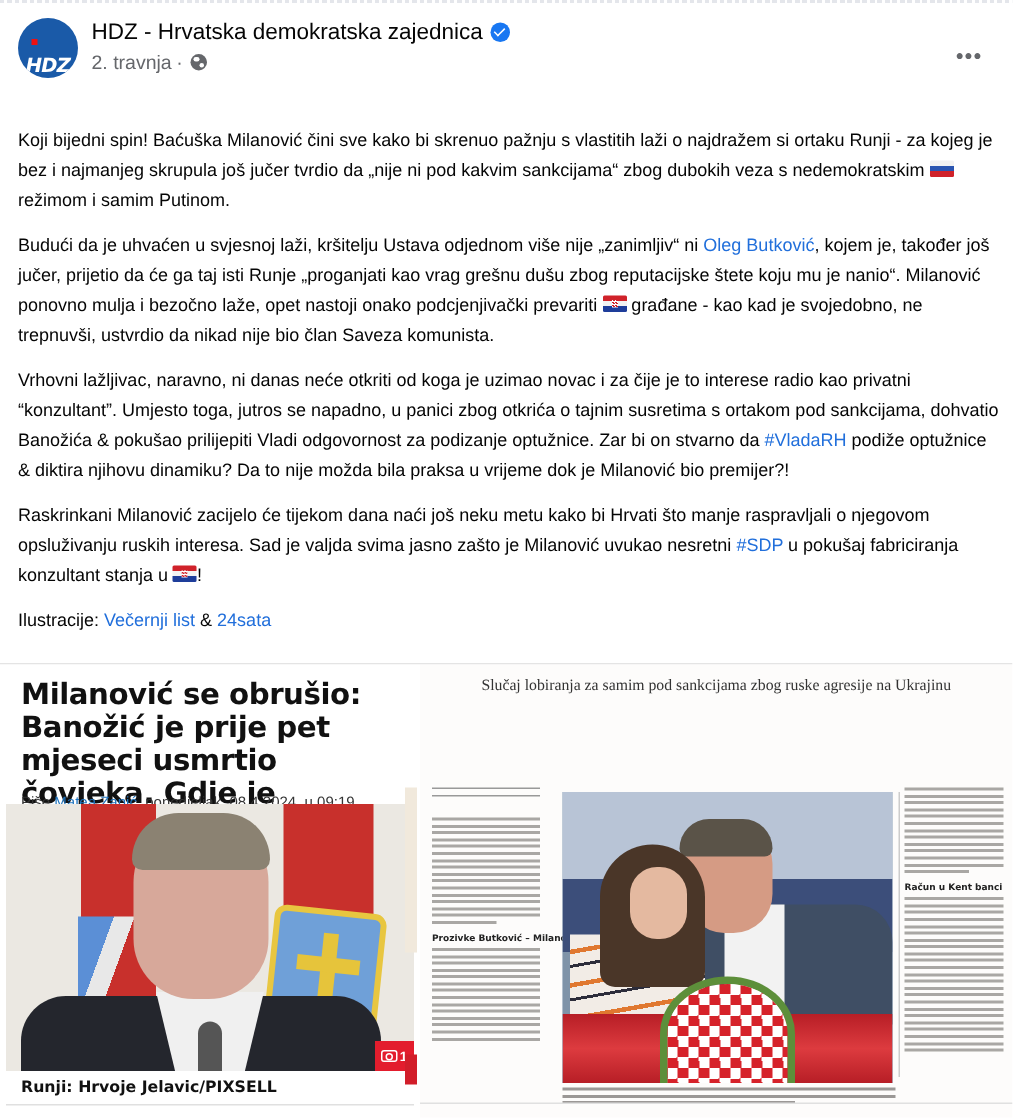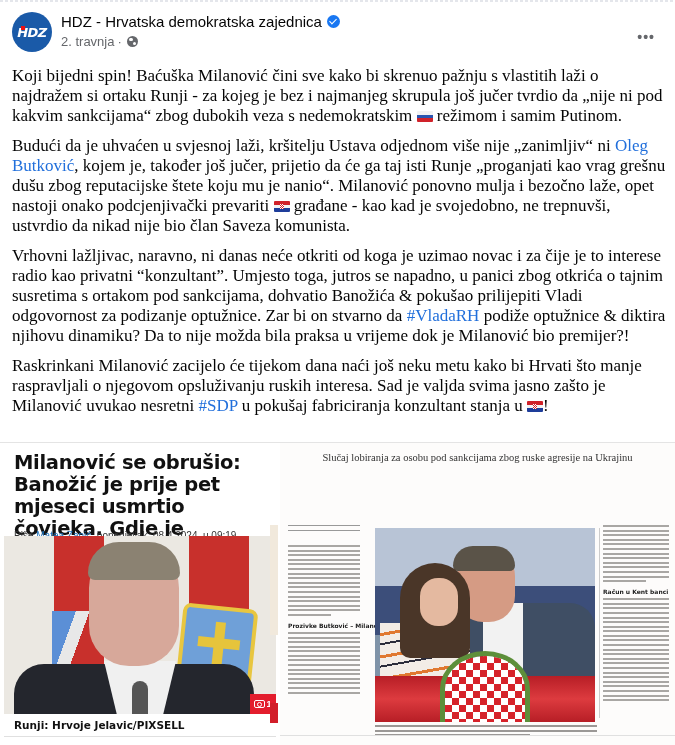--- a/index.html
+++ b/index.html
@@ -2,33 +2,33 @@
 <html><head>
 <meta charset="utf-8">
 <style>
   * { box-sizing: border-box; margin: 0; padding: 0; }
   html, body { width: 675px; height: 745px; overflow: hidden; background: #ffffff; }
   body { font-family: "Liberation Sans", "DejaVu Sans", sans-serif; color: #050505; position: relative; }
 
   .topline { position: absolute; left: 0; top: 0; width: 675px; height: 2px; background: repeating-linear-gradient(90deg, #e4e6eb 0 3px, #ffffff 3px 5px); }
 
   .header { position: absolute; left: 12px; top: 12px; width: 651px; height: 42px; }
-  .avatar { position: absolute; left: 0; top: 0; width: 40px; height: 40px; border-radius: 50%; background: #1a5aa8; display: flex; align-items: center; justify-content: center; overflow: hidden; }
+  .avatar { position: absolute; left: 0; top: 0; width: 40px; height: 40px; border-radius: 50%; background: #1a5aa8; display: flex; align-items: flex-end; justify-content: center; overflow: hidden; }
   .avatar-text { color: #fff; font-weight: bold; font-style: italic; font-size: 13px; letter-spacing: -0.5px; font-family: "DejaVu Sans", sans-serif; }
   .avatar-dot { position: absolute; left: 9px; top: 14px; width: 4px; height: 4px; background: #e11; }
   .page-name { position: absolute; left: 49px; top: 1px; font-size: 15px; font-weight: 400; color: #050505; white-space: nowrap; display: flex; align-items: center; }
   .verified { display: inline-block; width: 13px; height: 13px; border-radius: 50%; background: #1877f2; margin-left: 5px; position: relative; }
   .verified::after { content: ""; position: absolute; left: 4px; top: 2px; width: 3px; height: 6px; border: solid #fff; border-width: 0 1.6px 1.6px 0; transform: rotate(45deg); }
   .meta { position: absolute; left: 49px; top: 22px; font-size: 13px; color: #65676b; display: flex; align-items: center; gap: 3px; white-space: nowrap; }
   .globe { display: inline-block; width: 11px; height: 11px; border-radius: 50%; background: #65676b; position: relative; margin-left: 2px; }
   .globe::before { content: ""; position: absolute; left: 2px; top: 2px; width: 4px; height: 3px; background: #fff; border-radius: 2px; }
   .globe::after { content: ""; position: absolute; right: 2px; bottom: 2px; width: 3px; height: 3px; background: #fff; border-radius: 2px; }
   .more { position: absolute; right: 8px; top: 20px; font-size: 14px; color: #65676b; letter-spacing: 1px; line-height: 10px; font-weight: bold; }
 
-  .post-text { position: absolute; left: 12px; top: 66px; width: 655px; font-size: 17px; line-height: 20px; color: #050505; font-family: Liberation Serif, serif; }
+  .post-text { position: absolute; left: 12px; top: 83px; width: 655px; font-size: 12px; line-height: 20px; color: #050505; }
   .post-text p { margin-bottom: 10px; }
   .link { color: #216fdb; }
   .flag { display: inline-block; width: 16px; height: 11px; vertical-align: -1px; border-radius: 1px; }
   .flag-ru { background: linear-gradient(#f2f2f2 0 33%, #2a55b0 33% 66%, #d0222a 66%); }
   .flag-hr { background: linear-gradient(#d0222a 0 33%, #f2f2f2 33% 66%, #1e3d9a 66%); position: relative; }
   .flag-hr::after { content: ""; position: absolute; left: 6px; top: 3px; width: 4px; height: 5px; background: repeating-conic-gradient(#d0222a 0 25%, #fff 0 50%) 0 0/2px 2px; }
 
   .image-area { position: absolute; left: 0; top: 442px; width: 675px; height: 303px; background: #fff; border-top: 1px solid #e4e4e4; }
 
   
@@ -112,20 +112,23 @@
   </p>
   <p>
     <span>Budući da je uhvaćen u svjesnoj laži, kršitelju Ustava odjednom više nije „zanimljiv“ ni </span><span class="link">Oleg Butković</span><span>, kojem je, također još jučer, prijetio da će ga taj isti Runje „proganjati kao vrag grešnu dušu zbog reputacijske štete koju mu je nanio“. Milanović ponovno mulja i bezočno laže, opet nastoji onako podcjenjivački prevariti </span><span class="flag flag-hr"></span><span> građane - kao kad je svojedobno, ne trepnuvši, ustvrdio da nikad nije bio član Saveza komunista.</span>
   </p>
   <p>
     <span>Vrhovni lažljivac, naravno, ni danas neće otkriti od koga je uzimao novac i za čije je to interese radio kao privatni “konzultant”. Umjesto toga, jutros se napadno, u panici zbog otkrića o tajnim susretima s ortakom pod sankcijama, dohvatio Banožića &amp; pokušao prilijepiti Vladi odgovornost za podizanje optužnice. Zar bi on stvarno da </span><span class="link">#VladaRH</span><span> podiže optužnice &amp; diktira njihovu dinamiku? Da to nije možda bila praksa u vrijeme dok je Milanović bio premijer?!</span>
   </p>
   <p>
     <span>Raskrinkani Milanović zacijelo će tijekom dana naći još neku metu kako bi Hrvati što manje raspravljali o njegovom opsluživanju ruskih interesa. Sad je valjda svima jasno zašto je Milanović uvukao nesretni </span><span class="link">#SDP</span><span> u pokušaj fabriciranja konzultant stanja u </span><span class="flag flag-hr"></span><span>!</span>
   </p>
+  <p>
+    <span>Ilustracije: </span><span class="link">Večernji list</span><span> &amp; </span><span class="link">24sata</span>
+  </p>
 </div>
 
 <div class="image-area">
   <div class="left-art">
     <div class="la-title">Milanović se obrušio: Banožić je prije pet mjeseci usmrtio čovjeka. Gdje je optužnica?</div>
     <div class="la-byline">
       <span>Piše </span><span class="author">Matea Zanić</span><span>, ponedjeljak, 08.4.2024. u 09:19</span>
     </div>
     <div class="la-photo">
       <div class="photo-bg"></div>
@@ -144,21 +147,21 @@
       <div class="cam-badge">
         <span class="cam-icon"></span>
         <span>1</span>
       </div>
     </div>
     <div class="la-credit">Runji: Hrvoje Jelavic/PIXSELL</div>
     <div class="la-bottom-line"></div>
   </div>
 
   <div class="right-art">
-    <div class="ra-kicker">Slučaj lobiranja za osobu pod sankcijama zbog ruske agresije na Ukrajinu</div>
+    <div class="ra-kicker">Slučaj lobiranja za samim pod sankcijama zbog ruske agresije na Ukrajinu</div>
 
     <div class="ra-col1">
       <div class="ra-author-bar"></div>
       <div class="faux-lines">
         <span></span>
           <span></span>
           <span></span>
           <span></span>
           <span></span>
           <span></span>

